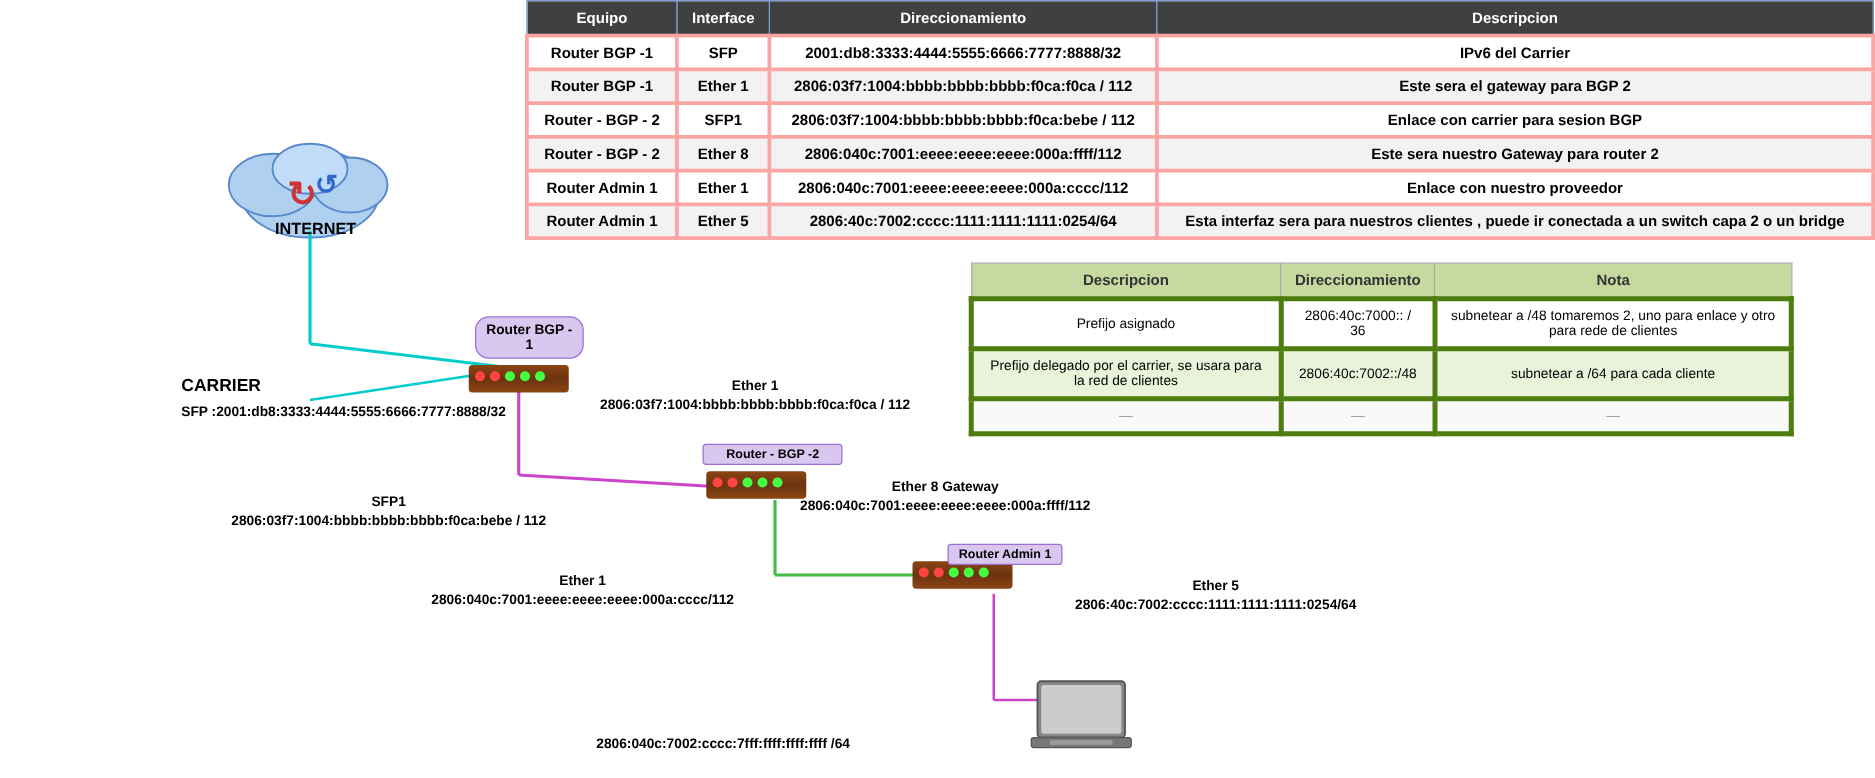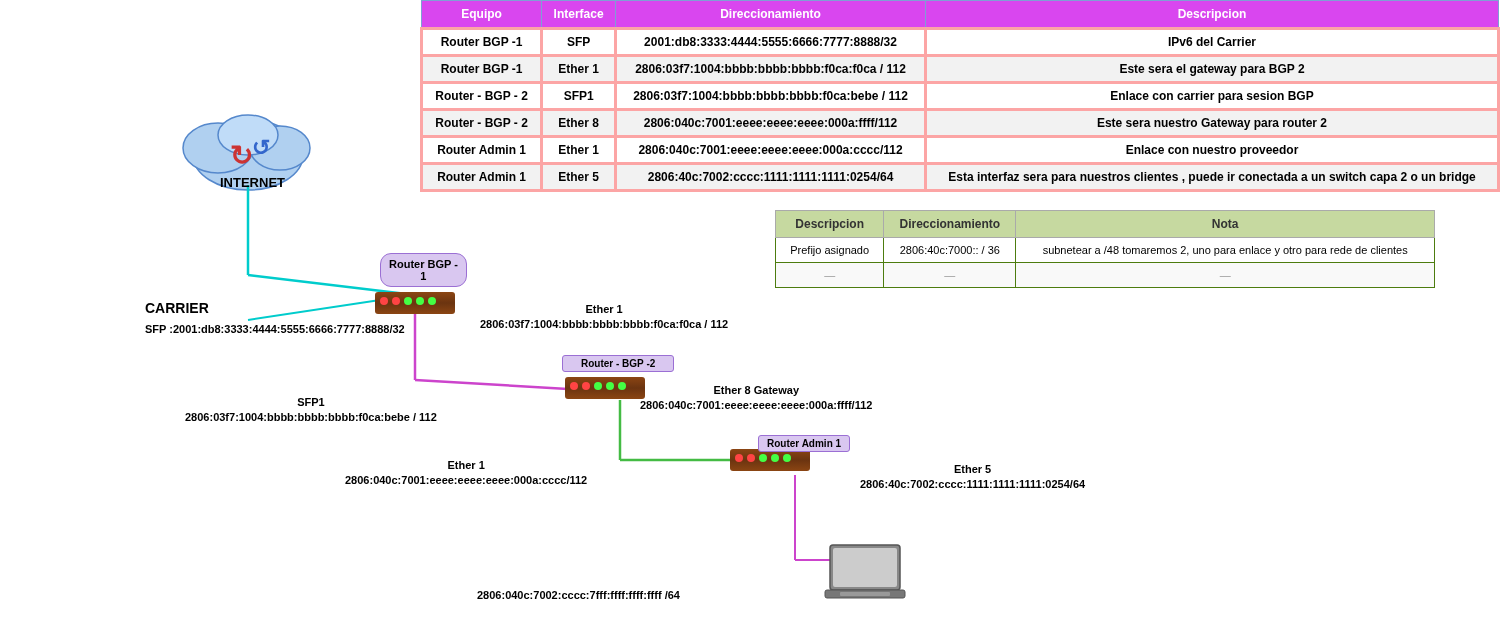--- a/index.html
+++ b/index.html
@@ -21,21 +21,21 @@
       padding: 0;
     }
 
     table {
       width: 100%;
       border-collapse: collapse;
       font-size: 12px;
     }
 
     table thead tr th {
-      background: #d946ef;
+      background: #404040;
       color: #fff;
       padding: 6px 10px;
       text-align: center;
       border: 1px solid #7f9fd4;
       font-weight: bold;
     }
 
     table tbody tr td {
       padding: 5px 10px;
       text-align: center;
@@ -62,21 +62,21 @@
       padding: 6px 10px;
       text-align: center;
       border: 1px solid #aaa;
       font-weight: bold;
       font-size: 12px;
     }
 
     table.t2 tbody tr td {
       padding: 6px 10px;
       text-align: center;
-      border: 1px solid #4d7c0f;
+      border: 4px solid #4d7c0f;
       font-size: 11px;
       font-weight: normal;
       background: #fff;
     }
 
     table.t2 tbody tr:nth-child(even) td {
       background: #eaf3d9;
     }
 
     table.t2 tbody tr:last-child td {
@@ -256,20 +256,25 @@
         <th>Nota</th>
       </tr>
     </thead>
     <tbody id="table2-body">
     <tr>
           <td>Prefijo asignado</td>
           <td>2806:40c:7000:: / 36</td>
           <td>subnetear a /48  tomaremos 2, uno para enlace y otro para rede de clientes</td>
         </tr>
         <tr>
+          <td>Prefijo delegado por el carrier, se usara para la red de clientes</td>
+          <td>2806:40c:7002::/48</td>
+          <td>subnetear a /64 para cada cliente</td>
+        </tr>
+        <tr>
           <td>—</td>
           <td>—</td>
           <td>—</td>
         </tr>
       </tbody>
   </table>
 </div>
 
 <svg class="diagram-svg">
 

